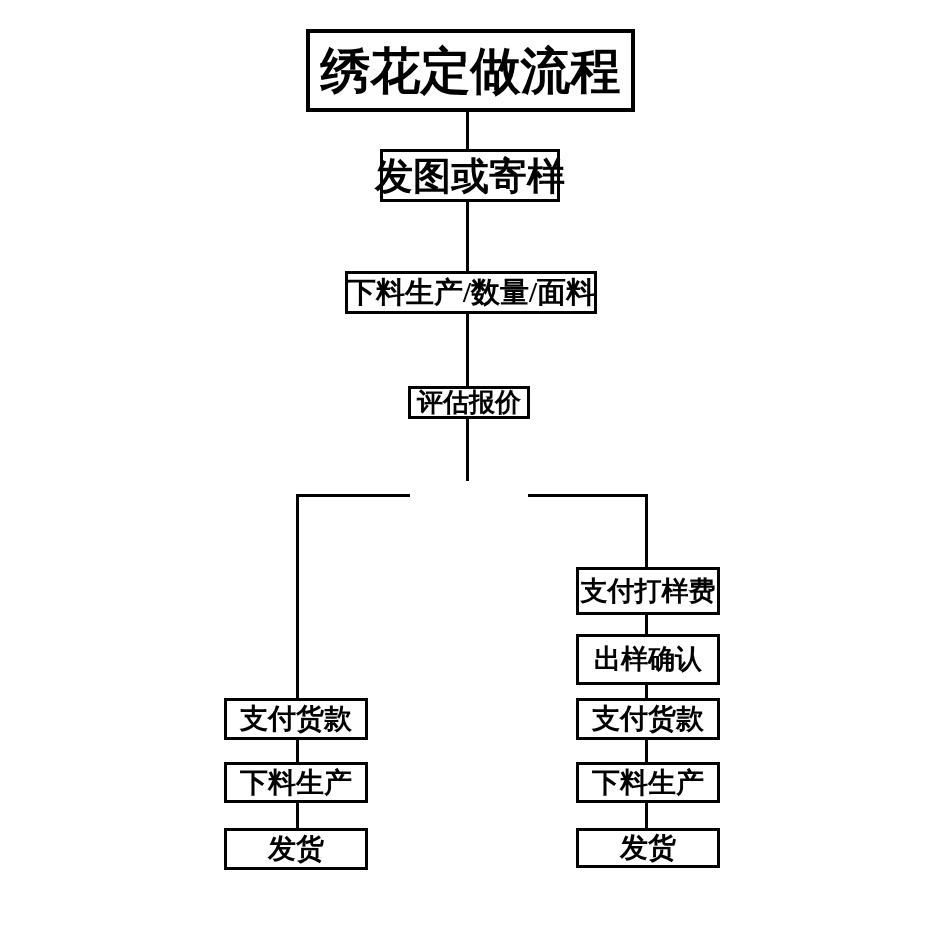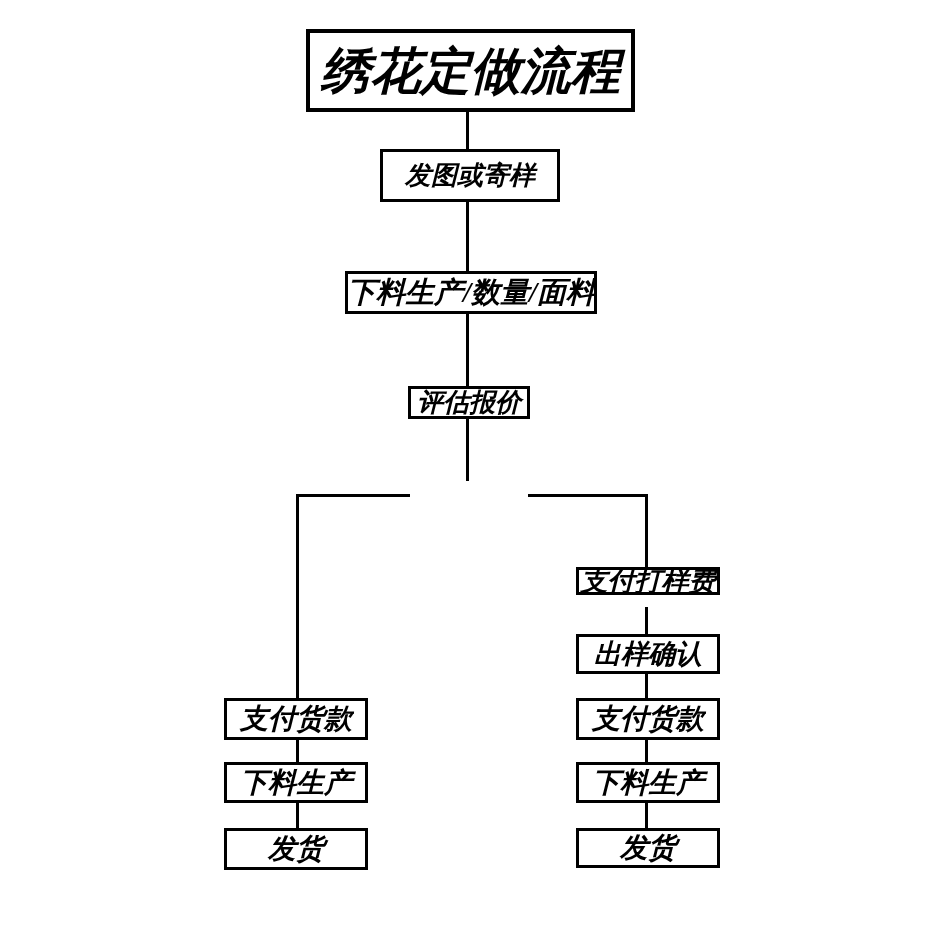--- a/index.html
+++ b/index.html
@@ -8,41 +8,40 @@
     background: #ffffff;
   }
   .canvas {
     position: relative;
     width: 950px;
     height: 950px;
     background: #ffffff;
     font-family: "Liberation Serif", "DejaVu Serif", serif;
     color: #000000;
     overflow: hidden;
-    font-style: italic;
   }
   .node {
     position: absolute;
     box-sizing: border-box;
     border: 3px solid #000000;
     background: #ffffff;
     display: flex;
     align-items: center;
     justify-content: center;
     font-weight: bold;
     white-space: nowrap;
     line-height: 1;
   }
   .node-title    { left:306px; top:29px;  width:329px; height:83px; border-width:4px; font-size:50px; }
-  .node-send     { left:380px; top:149px; width:180px; height:53px; font-size:26px; }
+  .node-send     { left:380px; top:149px; width:180px; height:53px; font-size:38px; }
   .node-confirm  { left:345px; top:271px; width:252px; height:43px; font-size:29px; }
   .node-quote    { left:408px; top:386px; width:122px; height:33px; font-size:26px; }
   .node-deal     { left:409px; top:480px; width:120px; height:33px; font-size:26px; }
-  .node-payfee   { left:576px; top:567px; width:144px; height:28px; font-size:27px; }
-  .node-sampleok { left:576px; top:634px; width:144px; height:40px; font-size:27px; }
+  .node-payfee   { left:576px; top:567px; width:144px; height:48px; font-size:27px; }
+  .node-sampleok { left:576px; top:634px; width:144px; height:51px; font-size:27px; }
   .node-pay-l    { left:224px; top:698px; width:144px; height:42px; font-size:28px; }
   .node-prod-l   { left:224px; top:762px; width:144px; height:41px; font-size:28px; }
   .node-ship-l   { left:224px; top:828px; width:144px; height:42px; font-size:28px; }
   .node-pay-r    { left:576px; top:698px; width:144px; height:42px; font-size:28px; }
   .node-prod-r   { left:576px; top:762px; width:144px; height:41px; font-size:28px; }
   .node-ship-r   { left:576px; top:828px; width:144px; height:40px; font-size:28px; }
 
   .line {
     position: absolute;
     background: #000000;

